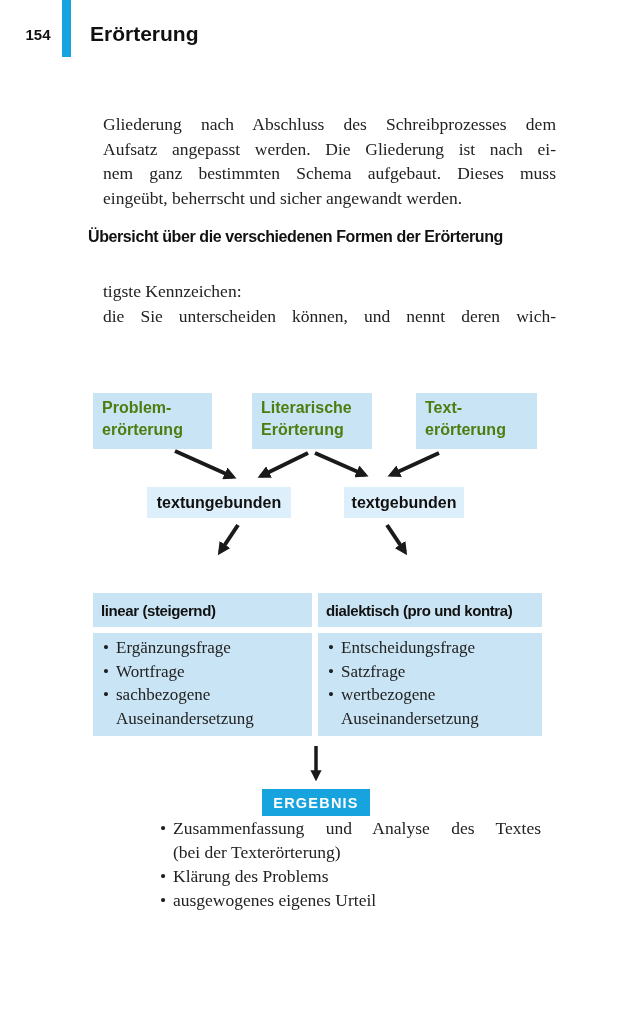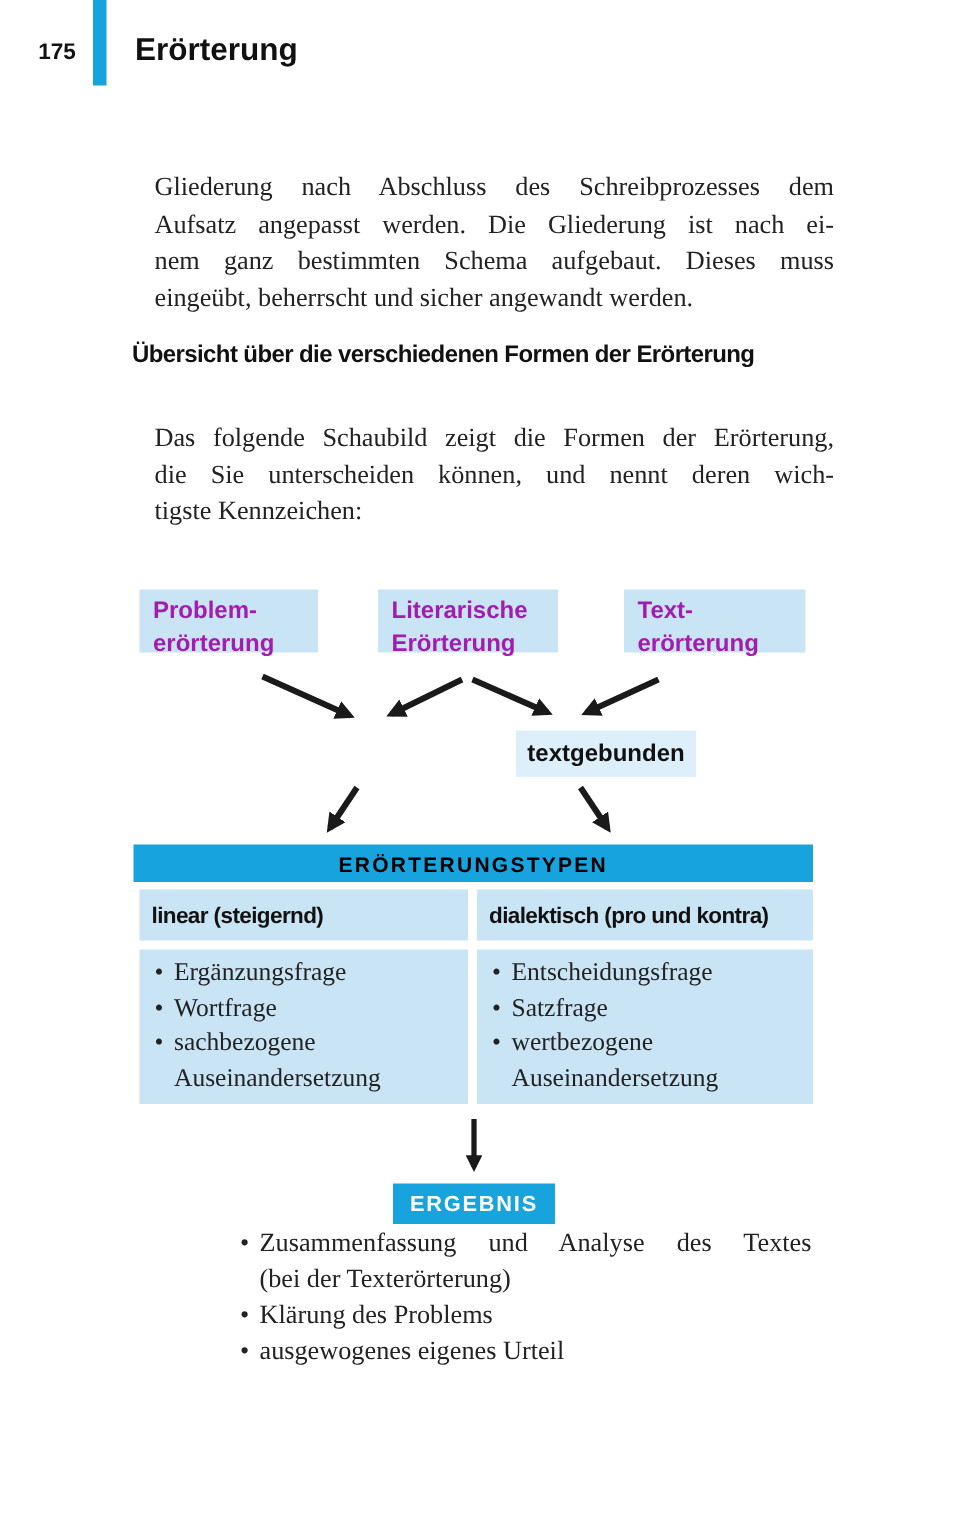--- a/index.html
+++ b/index.html
@@ -21,23 +21,23 @@
   .tline{white-space:normal;}
   .jl{text-align:justify;text-align-last:justify;}
   .section-heading{left:88px;top:228px;width:470px;font-family:"Liberation Sans",sans-serif;
     font-weight:bold;font-size:16px;letter-spacing:-0.4px;color:#111;white-space:nowrap;}
   
   .diagram{left:89px;top:358px;width:453px;height:460px;}
   .bar{background:var(--accent,#17a3dd);display:flex;align-items:center;justify-content:center;
     font-family:"Liberation Sans",sans-serif;font-weight:bold;color:#000;}
   .bar-formen{left:0;top:0;width:453px;height:27px;font-size:14px;letter-spacing:1.5px;}
   .bar-typen{left:0;top:205px;width:453px;height:25px;font-size:14px;letter-spacing:1.5px;}
-  .form-box{top:35px;height:42px;background:var(--box,#c9e4f4);
+  .form-box{top:35px;height:56px;background:var(--box,#c9e4f4);
     font-family:"Liberation Sans",sans-serif;font-weight:bold;font-size:16px;line-height:22px;
-    color:#a21caf;padding:4px 0 0 9px;box-sizing:border-box;}
+    color:#4d7c0f;padding:4px 0 0 9px;box-sizing:border-box;}
   .fb1{left:4px;width:119px;}
   .fb2{left:163px;width:120px;}
   .fb3{left:327px;width:121px;}
   .bind-box{top:129px;height:31px;background:var(--boxlight,#ddeffa);
     display:flex;align-items:center;justify-content:center;
     font-family:"Liberation Sans",sans-serif;font-weight:bold;font-size:16px;color:#111;}
   .bb1{left:58px;width:144px;}
   .bb2{left:255px;width:120px;}
   .cell-h{top:235px;height:34px;background:var(--box,#c9e4f4);display:flex;align-items:center;
     font-family:"Liberation Sans",sans-serif;font-weight:bold;font-size:15px;letter-spacing:-0.4px;
@@ -52,36 +52,35 @@
   .arrows{left:0;top:0;width:453px;height:460px;pointer-events:none;}
   
   .li{position:relative;padding-left:13px;}
   .bullet{position:absolute;left:0;top:0;}
   .result-list{left:160px;top:816px;width:381px;font-size:17.5px;line-height:24px;color:#222;}
 </style>
 </head>
 <body>
 
 <div class="abs accent-bar"></div>
-<div class="abs page-number">175</div>
+<div class="abs page-number">154</div>
 <div class="abs page-title">Erörterung</div>
 
 <div class="abs para p1">
     <div class="tline jl">Gliederung nach Abschluss des Schreibprozesses dem</div>
     <div class="tline jl">Aufsatz angepasst werden. Die Gliederung ist nach ei-</div>
     <div class="tline jl">nem ganz bestimmten Schema aufgebaut. Dieses muss</div>
     <div class="tline">eingeübt, beherrscht und sicher angewandt werden.</div>
   </div>
 
 <div class="abs section-heading">Übersicht über die verschiedenen Formen der Erörterung</div>
 
 <div class="abs para p2">
-    <div class="tline jl">Das folgende Schaubild zeigt die Formen der Erörterung,</div>
+    <div class="tline">tigste Kennzeichen:</div>
     <div class="tline jl">die Sie unterscheiden können, und nennt deren wich-</div>
-    <div class="tline">tigste Kennzeichen:</div>
   </div>
 
 <div class="abs diagram">
 
 
   <div class="abs form-box fb1">
       <div class="tline">Problem-</div>
       <div class="tline">erörterung</div>
     </div>
   <div class="abs form-box fb2">
@@ -101,23 +100,23 @@
     </defs>
     <line x1="86" y1="93" x2="144" y2="119" stroke="#1a1a1a" stroke-width="4" marker-end="url(#ah)"></line>
     <line x1="219" y1="95" x2="172" y2="118" stroke="#1a1a1a" stroke-width="4" marker-end="url(#ah)"></line>
     <line x1="226" y1="95" x2="276" y2="117" stroke="#1a1a1a" stroke-width="4" marker-end="url(#ah)"></line>
     <line x1="350" y1="95" x2="302" y2="117" stroke="#1a1a1a" stroke-width="4" marker-end="url(#ah)"></line>
     <line x1="149" y1="167" x2="131" y2="194" stroke="#1a1a1a" stroke-width="4" marker-end="url(#ah)"></line>
     <line x1="298" y1="167" x2="316" y2="194" stroke="#1a1a1a" stroke-width="4" marker-end="url(#ah)"></line>
     <line x1="227" y1="388" x2="227" y2="420" stroke="#1a1a1a" stroke-width="3.5" marker-end="url(#ah)"></line>
   </svg>
 
+  <div class="abs bind-box bb1">textungebunden</div>
   <div class="abs bind-box bb2">textgebunden</div>
 
-  <div class="abs bar bar-typen">ERÖRTERUNGSTYPEN</div>
 
   <div class="abs cell-h col1">linear (steigernd)</div>
   <div class="abs cell-h col2">dialektisch (pro und kontra)</div>
 
   <div class="abs cell-b col1">
       <div class="li"><span class="bullet">•</span>Ergänzungsfrage</div>
       <div class="li"><span class="bullet">•</span>Wortfrage</div>
       <div class="li"><span class="bullet">•</span>sachbezogene Auseinandersetzung</div>
     </div>
   <div class="abs cell-b col2">

